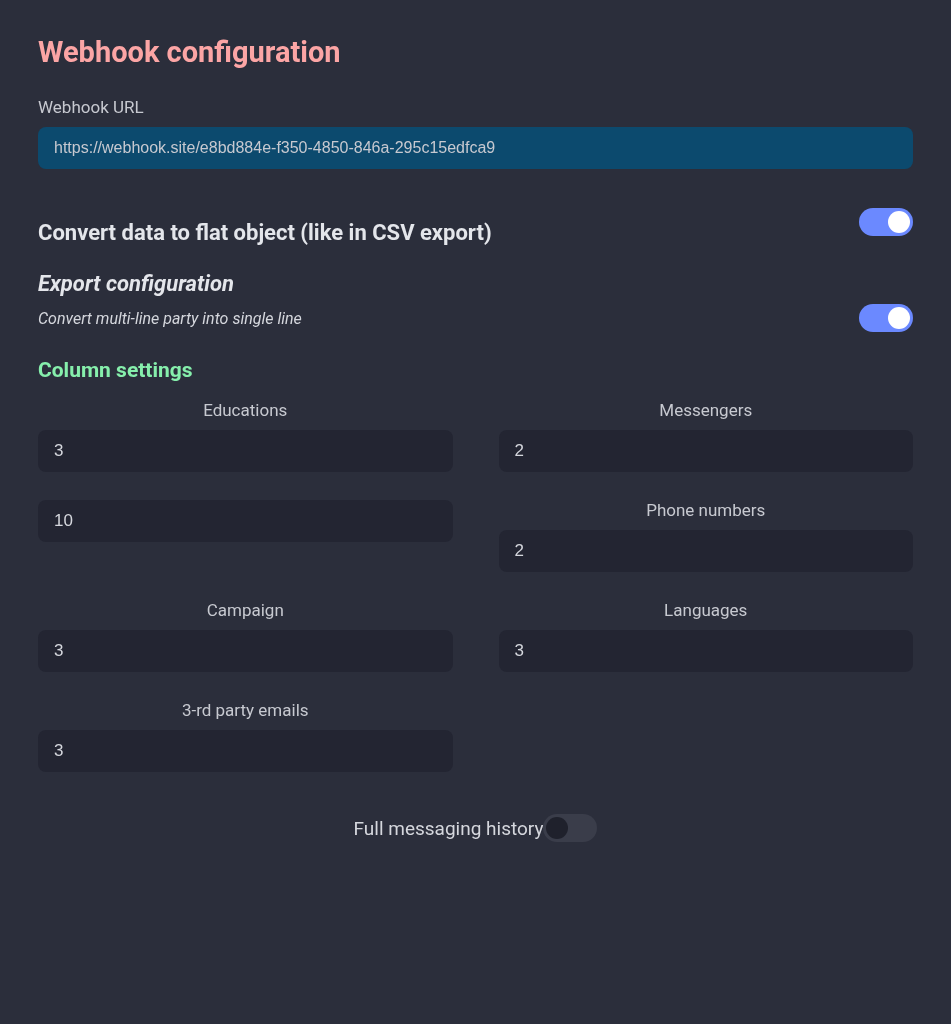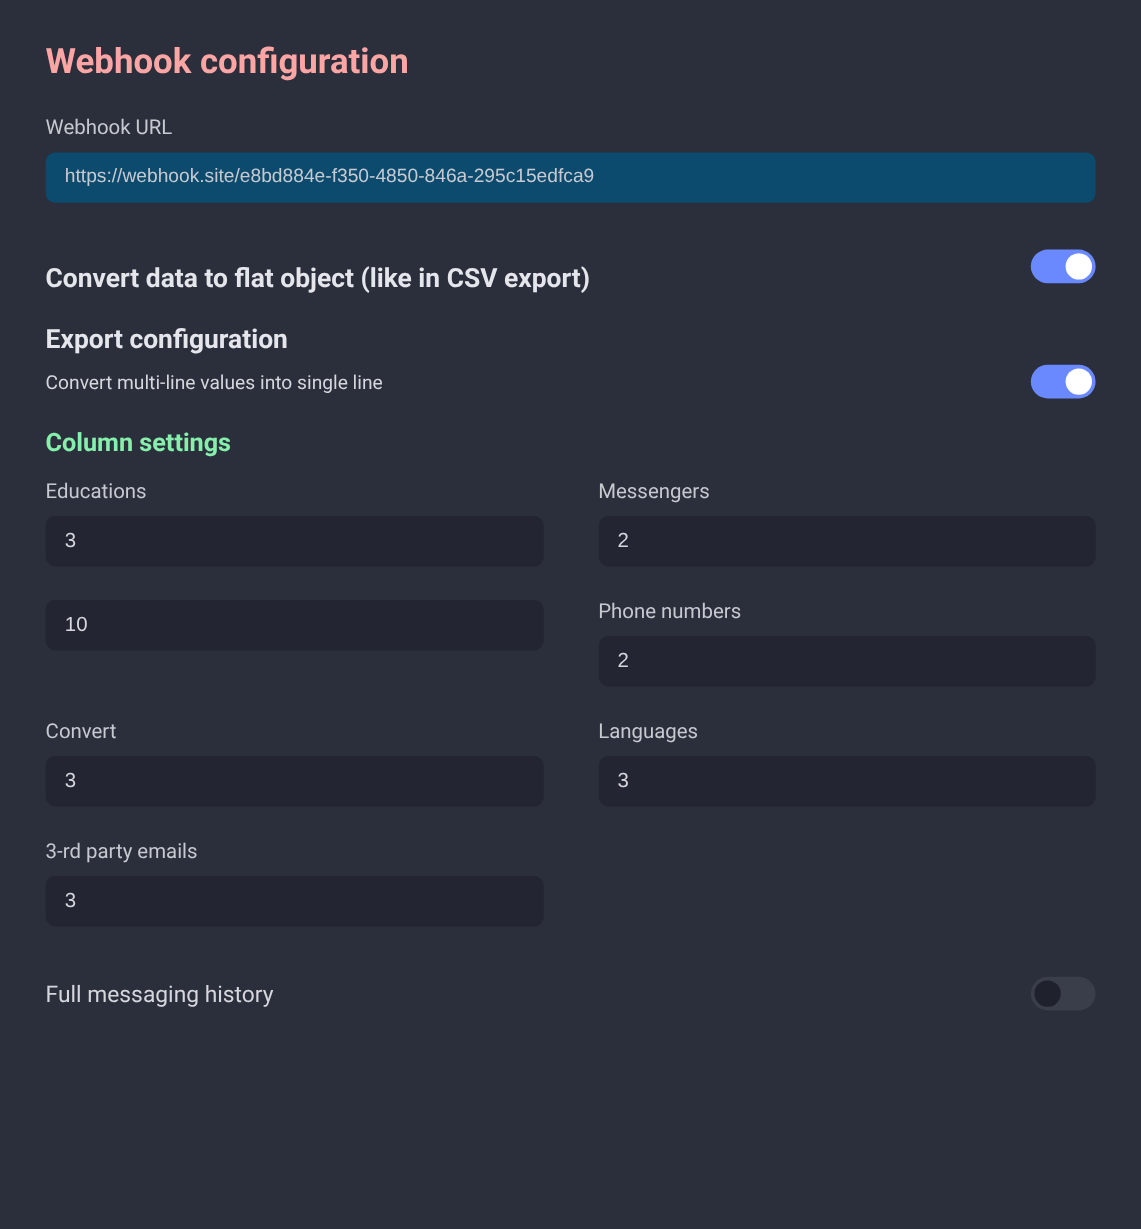--- a/index.html
+++ b/index.html
@@ -74,53 +74,54 @@
     border-radius: 50%;
   }
   .toggle.on .knob {
     right: 3px;
     background: #ffffff;
   }
   .toggle.off .knob {
     left: 3px;
     background: #1f212c;
   }
-  .export-section { margin-top: 1px; }
+  .export-section { margin-top: 1px; font-style: italic; }
   .column-settings-title {
     font-size: 21px;
     font-weight: 700;
     color: #86efac;
     margin-top: 20px;
     margin-bottom: 18px;
   }
   .col-grid {
     display: grid;
     grid-template-columns: 1fr 1fr;
     column-gap: 46px;
     row-gap: 28px;
   }
   .col-field .col-label {
     font-size: 17px;
     color: #c7c9d0;
     margin-bottom: 10px;
     display: block;
+    text-align: center;
   }
   .col-input {
     width: 100%;
     background: #232532;
     border: none;
     border-radius: 8px;
     padding: 11px 16px;
     color: #d5d7dd;
     font-size: 17px;
   }
   .history-toggles { margin-top: 42px; }
   .history-row {
     display: flex;
-    justify-content: space-between;
+    justify-content: center;
     align-items: center;
     margin-bottom: 16px;
   }
   .history-row .hist-label {
     font-size: 19px;
     font-weight: 400;
     color: #d5d7dd;
   }
   .sub-toggle-row {
     display: flex;
@@ -142,21 +143,21 @@
 <div class="toggle-row">
   <div class="row-label">Convert data to flat object (like in CSV export)</div>
   <div class="toggle on">
     <div class="knob"></div>
   </div>
 </div>
 
 <div class="export-section">
   <div class="section-title">Export configuration</div>
   <div class="sub-toggle-row">
-    <div class="row-label thin">Convert multi-line values into single line</div>
+    <div class="row-label thin">Convert multi-line party into single line</div>
     <div class="toggle on">
       <div class="knob"></div>
     </div>
   </div>
 </div>
 
 <div class="column-settings-title">Column settings</div>
 
 <div class="col-grid">
   <div class="col-field">
@@ -168,21 +169,21 @@
     <input class="col-input" type="text" value="2" style="">
   </div>
   <div class="col-field">
     <input class="col-input" type="text" value="10" style="">
   </div>
   <div class="col-field">
     <label class="col-label">Phone numbers</label>
     <input class="col-input" type="text" value="2" style="">
   </div>
   <div class="col-field">
-    <label class="col-label">Convert</label>
+    <label class="col-label">Campaign</label>
     <input class="col-input" type="text" value="3" style="">
   </div>
   <div class="col-field">
     <label class="col-label">Languages</label>
     <input class="col-input" type="text" value="3" style="">
   </div>
   <div class="col-field">
     <label class="col-label">3-rd party emails</label>
     <input class="col-input" type="text" value="3" style="">
   </div>

